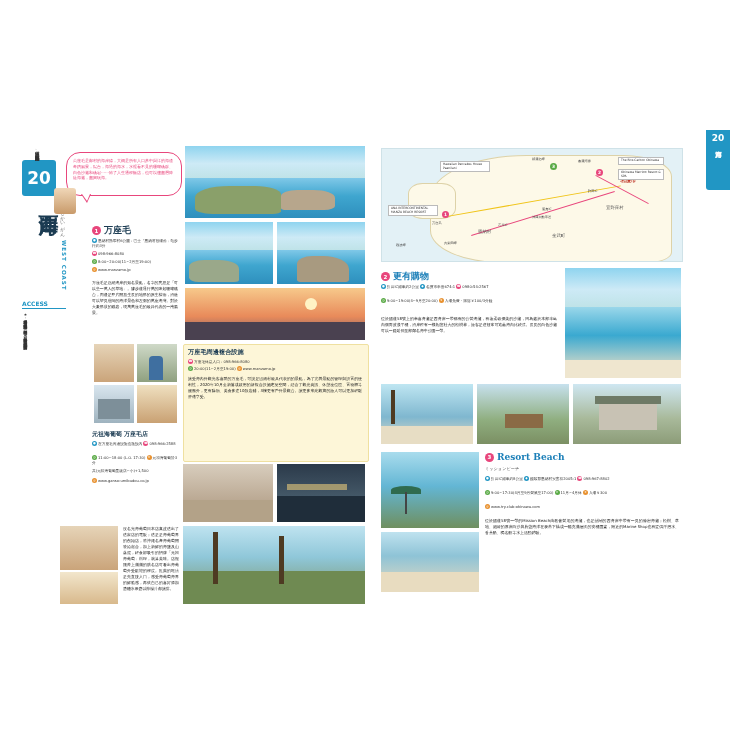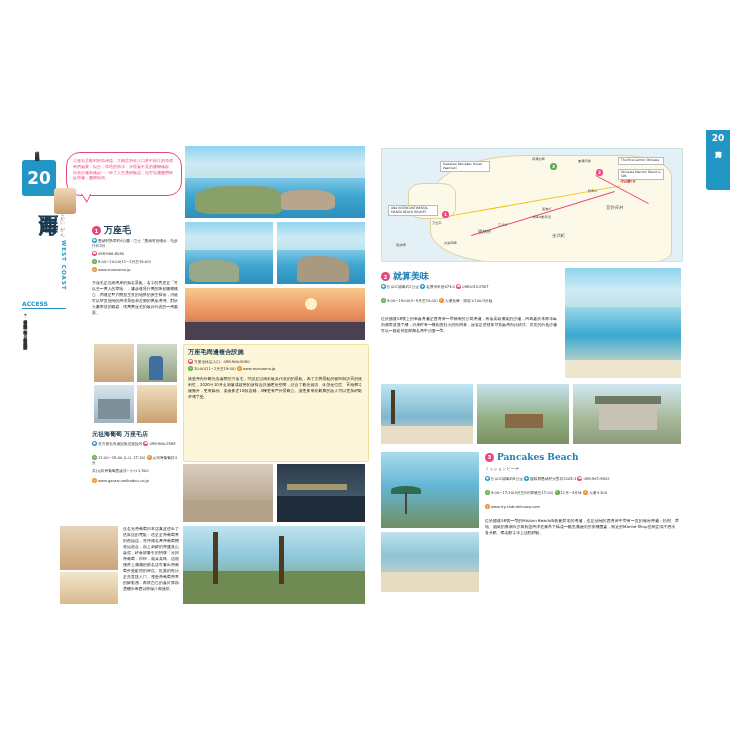--- a/index.html
+++ b/index.html
@@ -304,21 +304,21 @@
       <div class="mlabel" style="left:62px;top:92px;">真栄田岬</div>
       <div class="mlabel" style="left:14px;top:94px;">残波岬</div>
       <div class="mlabel" style="left:150px;top:66px;">沖縄自動車道</div>
       <div class="mlabel" style="left:206px;top:40px;">許田IC</div>
       <div class="mlabel" style="left:160px;top:58px;">屋嘉IC</div>
       <div class="mlabel" style="left:116px;top:74px;">石川IC</div>
     </div>
 
     <div class="poi" style="left:6px;top:140px;">
       <span class="num">2</span>
-      <span class="nm blue">就算美味</span>
+      <span class="nm blue">更有購物</span>
     </div>
 
     <div class="infoline" style="left:6px;top:154px;width:176px;">
       <span class="ic">●</span><span>許田IC開車約2公里</span>
       <span class="ic">◆</span><span>名護市幸喜674-1</span>
       <span class="ic pink">☎</span><span>0980-54-2567</span>
     </div>
     <div class="infoline" style="left:6px;top:168px;width:176px;">
       <span class="ic green">◷</span><span>9:00~19:00(4~9月至20:00)</span>
       <span class="ic orange">¥</span><span>入場免費・淋浴￥100/3分鐘</span>
@@ -338,21 +338,21 @@
     <div class="ph" style="left:102px;top:254px;width:92px;height:60px;background:linear-gradient(#c7e1ee,#8fae7f 60%,#7b8f63);">
       <div style="position:absolute;left:28px;top:30px;width:38px;height:14px;background:#8a6a45;"></div>
     </div>
     <div class="ph" style="left:198px;top:254px;width:108px;height:60px;background:linear-gradient(#cfe7f2,#a8b99a 58%,#8c9c78);">
       <div style="position:absolute;left:26px;top:18px;width:58px;height:28px;background:#c8c2b4;"></div>
       <div style="position:absolute;left:22px;top:12px;width:66px;height:8px;background:#6e7a66;"></div>
     </div>
 
     <div class="poi" style="left:110px;top:322px;">
       <span class="num">3</span>
-      <span class="nm blue">Pancakes Beach</span>
+      <span class="nm blue">Resort Beach</span>
     </div>
     <div class="poi-sub" style="left:110px;top:336px;">ミッションビーチ</div>
 
     <div class="infoline" style="left:110px;top:346px;width:194px;">
       <span class="ic">●</span><span>許田IC開車約8公里</span>
       <span class="ic">◆</span><span>國頭郡恩納村安富祖2005-1</span>
       <span class="ic pink">☎</span><span>098-967-8802</span>
     </div>
     <div class="infoline" style="left:110px;top:360px;width:194px;">
       <span class="ic green">◷</span><span>9:00~17:30(4月至9月營業至17:00)</span>

